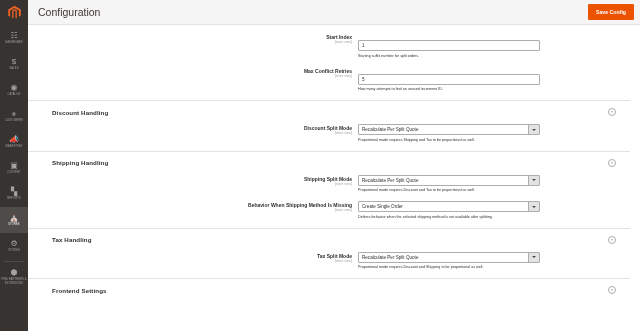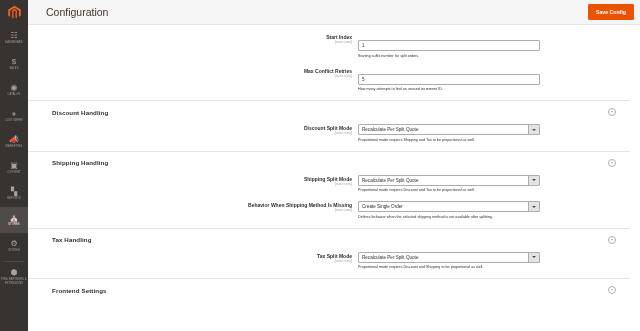--- a/index.html
+++ b/index.html
@@ -63,21 +63,20 @@
     height: 25px;
     background: #f5f5f5;
     border-bottom: 1px solid #e3e3e3;
     display: flex; align-items: center;
     padding: 0 6px 0 10px;
     flex: 0 0 25px;
   }
   .page-title {
     font-size: 10.5px; color: #41362f; font-weight: 400;
     flex: 1 1 auto;
-    margin-left: 8px;
   }
   .save-btn {
     background: #eb5202;
     border: 1px solid #eb5202;
     border-radius: 1px;
     color: #fff;
     font-size: 5.2px; font-weight: bold;
     padding: 4px 7px;
     cursor: pointer;
     font-family: "Liberation Sans", sans-serif;

